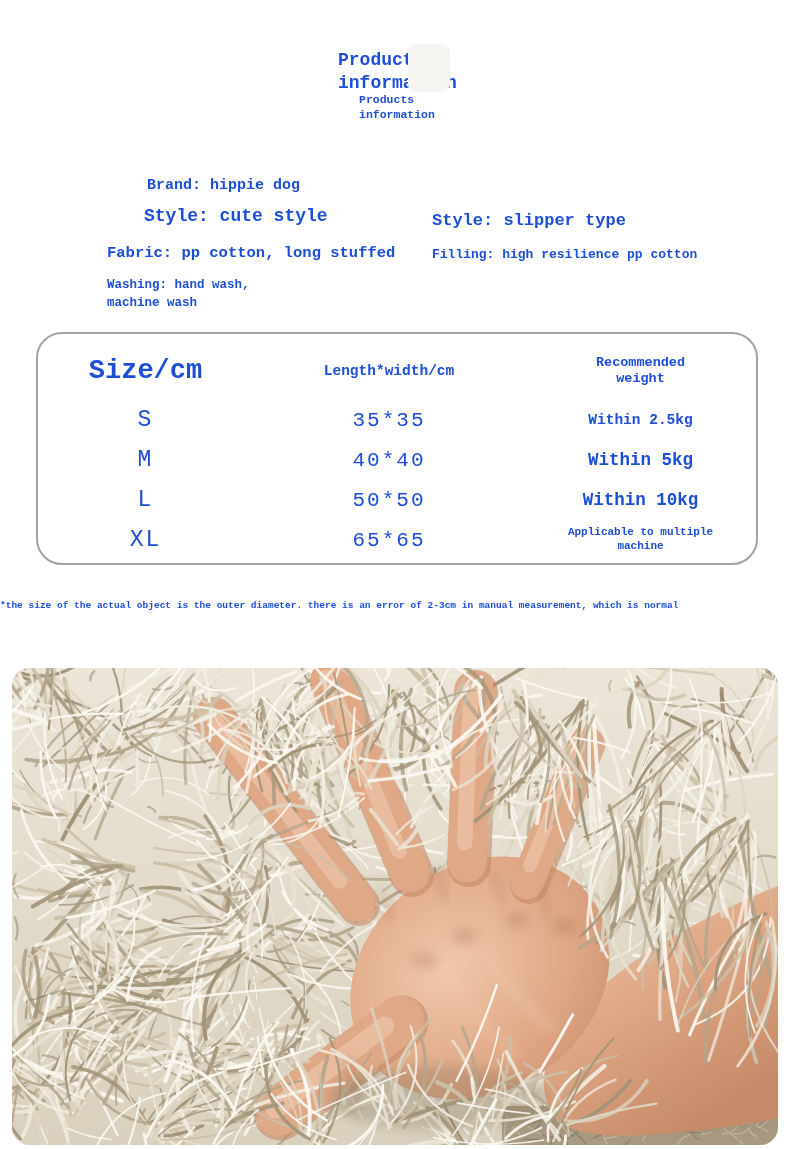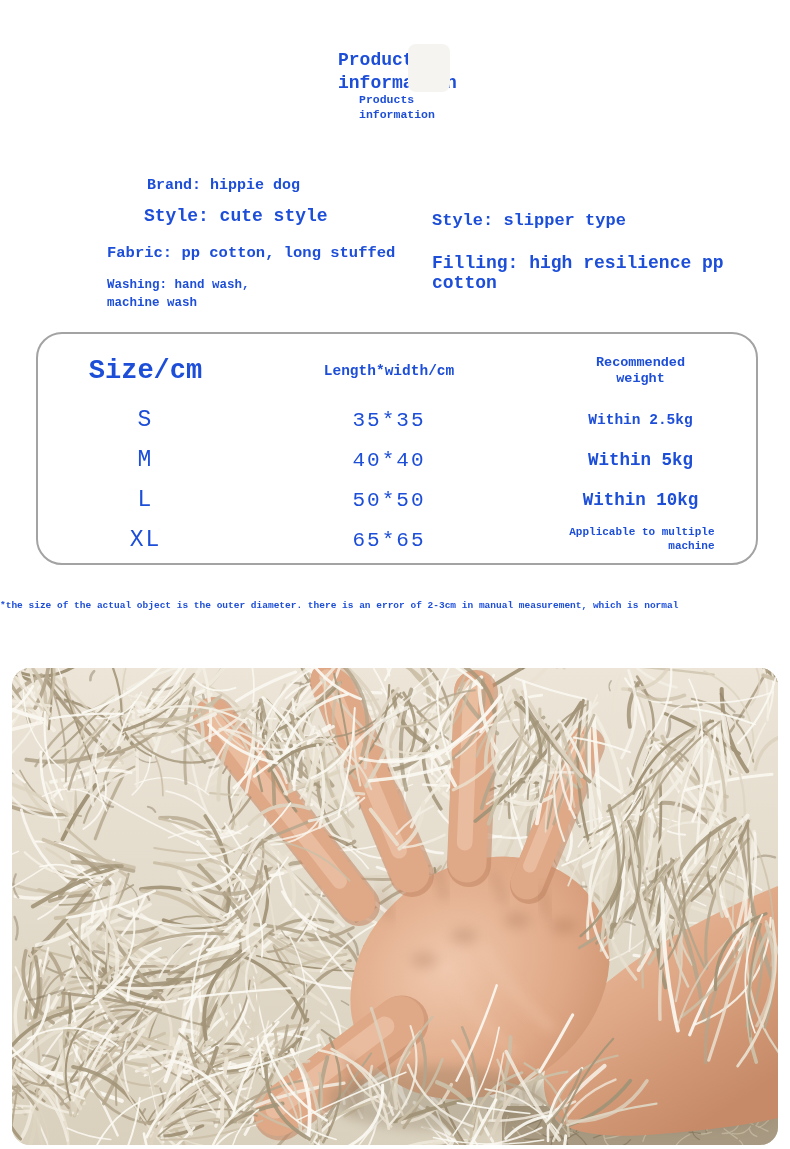--- a/index.html
+++ b/index.html
@@ -12,34 +12,34 @@
   .subtitle{left:359px;top:92px;font-size:11.5px;line-height:1.32;font-weight:700;white-space:pre-line;}
   .watermark{left:408px;top:44px;width:42px;height:48px;background:#f5f4f1;border-radius:8px;}
 
   
   .brand{left:107px;top:177px;font-size:15px;font-weight:700;margin-left:40px;}
   .style-left{left:124px;top:206px;font-size:18px;font-weight:700;margin-left:20px;}
   .fabric{left:107px;top:244px;font-size:15.5px;font-weight:700;}
   .washing{left:107px;top:277px;font-size:12.5px;font-weight:700;width:190px;line-height:1.4;}
   .pname{left:432px;top:172px;font-size:12px;font-weight:700;width:185px;line-height:1.35;}
   .style-right{left:432px;top:211px;font-size:17px;font-weight:700;}
-  .filling{left:432px;top:253px;font-size:18px;font-weight:700;}
+  .filling{left:432px;top:247px;font-size:13px;font-weight:700;}
 
   
   .size-table{left:36px;top:332px;width:722px;height:233px;border:2px solid #a3a3a3;
               border-radius:26px;box-sizing:border-box;display:grid;
               grid-template-columns:215px 272px 1fr;
               grid-template-rows:58px 40px 40px 40px 40px;
               align-items:center;justify-items:center;padding-top:8px;background:#fff;}
   .th1{font-size:27px;font-weight:700;}
   .th2{font-size:14.5px;font-weight:700;}
   .th3{font-size:13.5px;font-weight:700;width:112px;text-align:center;line-height:1.15;}
   .cell-size{font-size:23px;font-weight:400;letter-spacing:2px;}
   .cell-dims{font-size:21px;font-weight:400;letter-spacing:2px;}
-  .cell-weight{font-size:14.5px;font-weight:700;text-align:right;}
+  .cell-weight{font-size:14.5px;font-weight:700;text-align:center;}
   .cell-weight.lg{font-size:17.5px;}
   .cell-weight.xs{font-size:11px;width:148px;line-height:1.25;}
 
   .footnote{left:0;top:600px;width:100%;text-align:left;font-size:9.5px;font-weight:700;}
 
   
   .photo{left:12px;top:668px;width:766px;height:477px;border-radius:18px;overflow:hidden;background:#e8e1d3;}
   .photo svg{display:block;}
 </style>
 </head>

